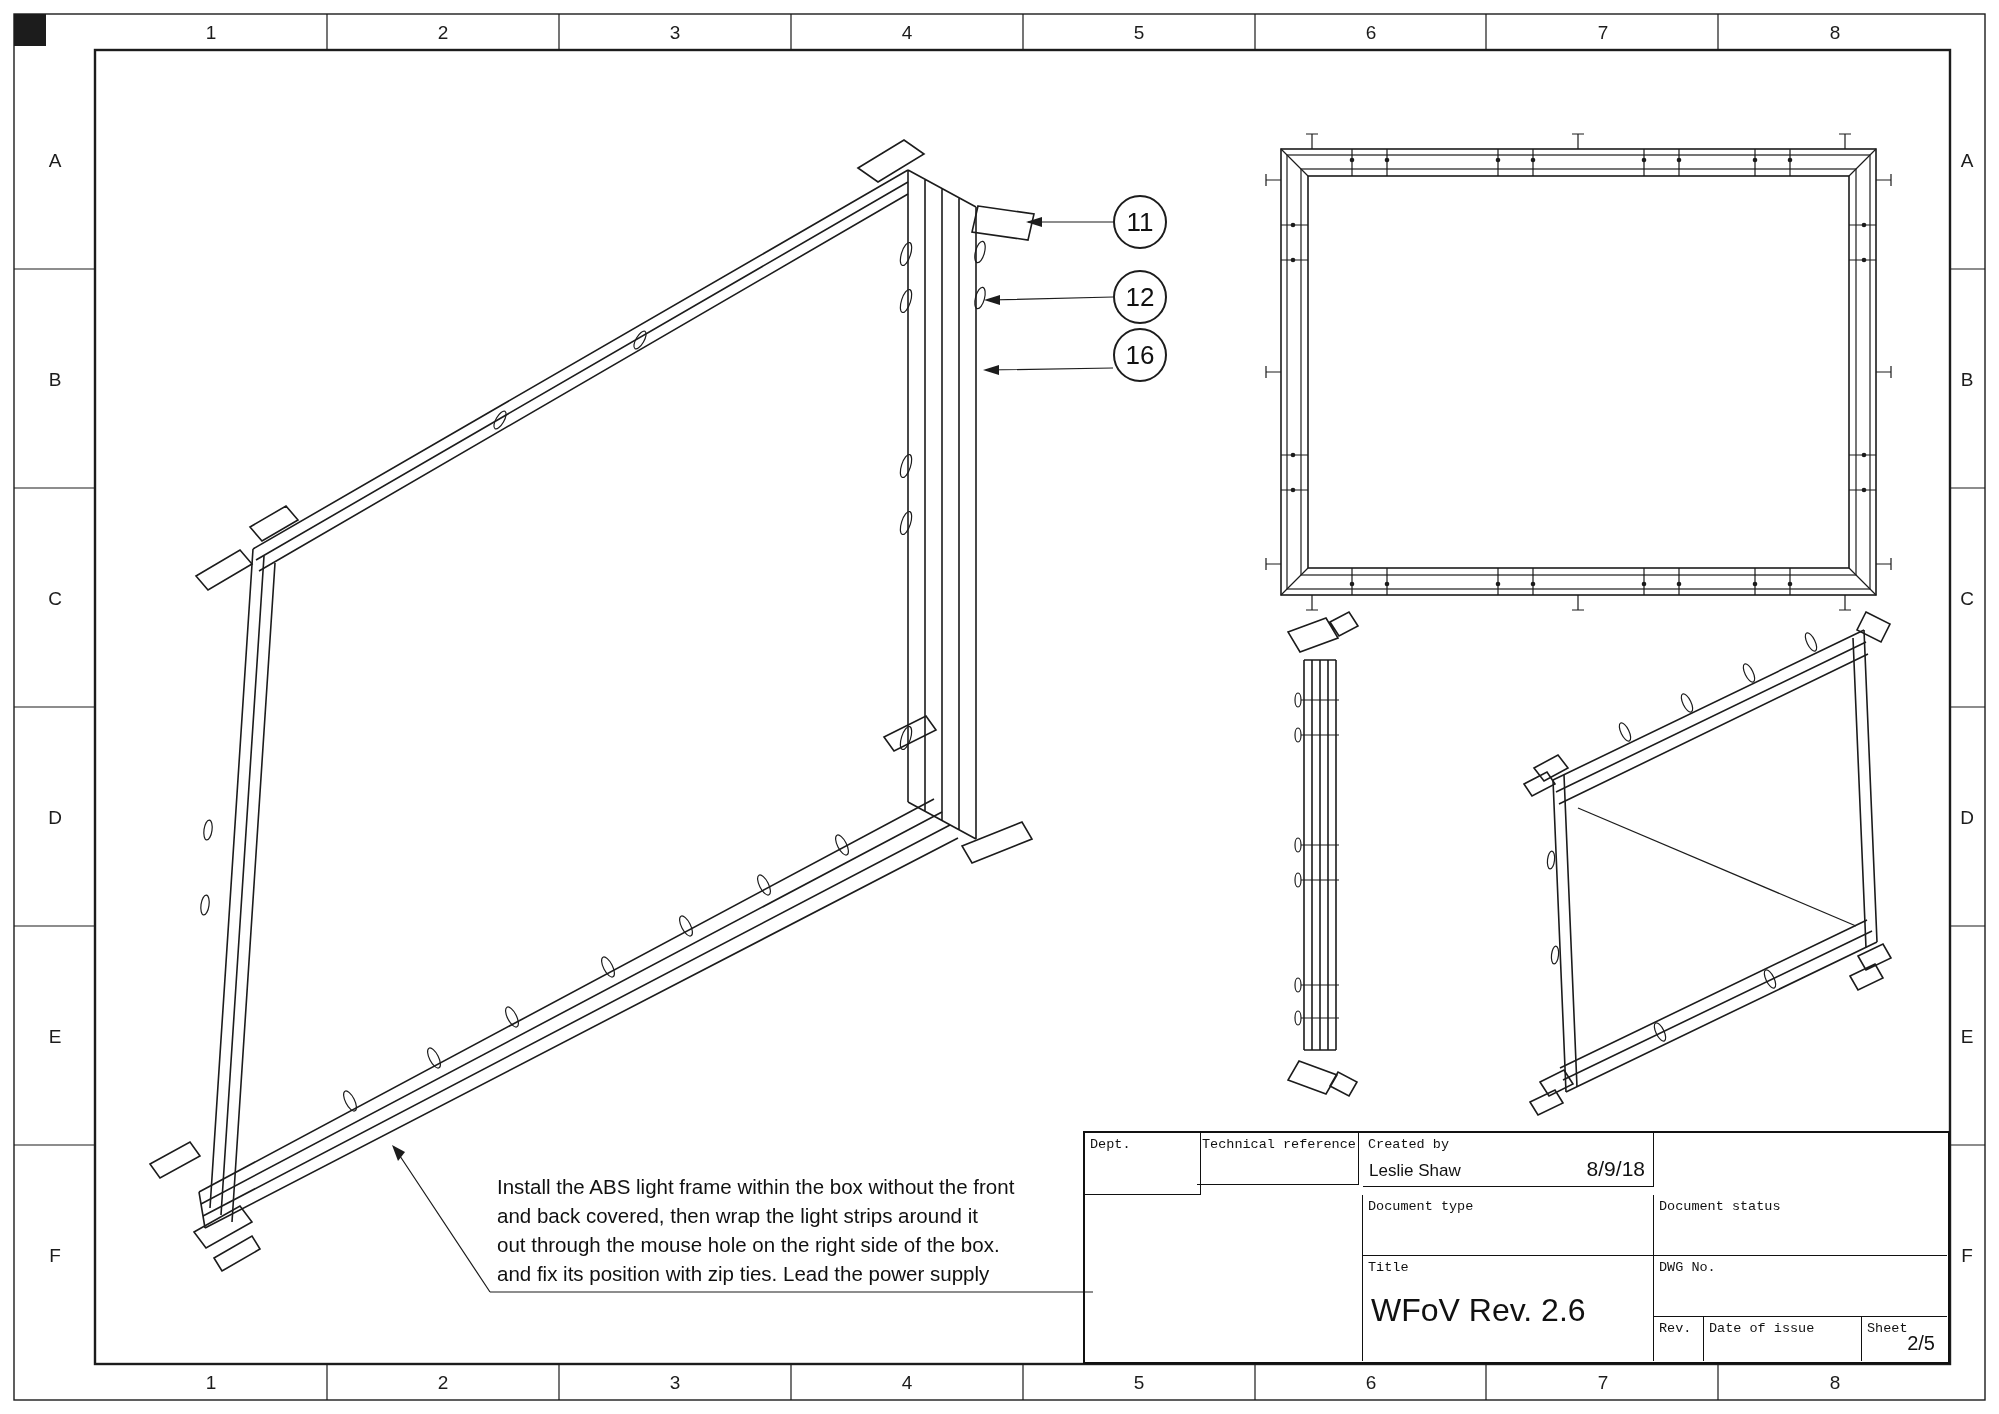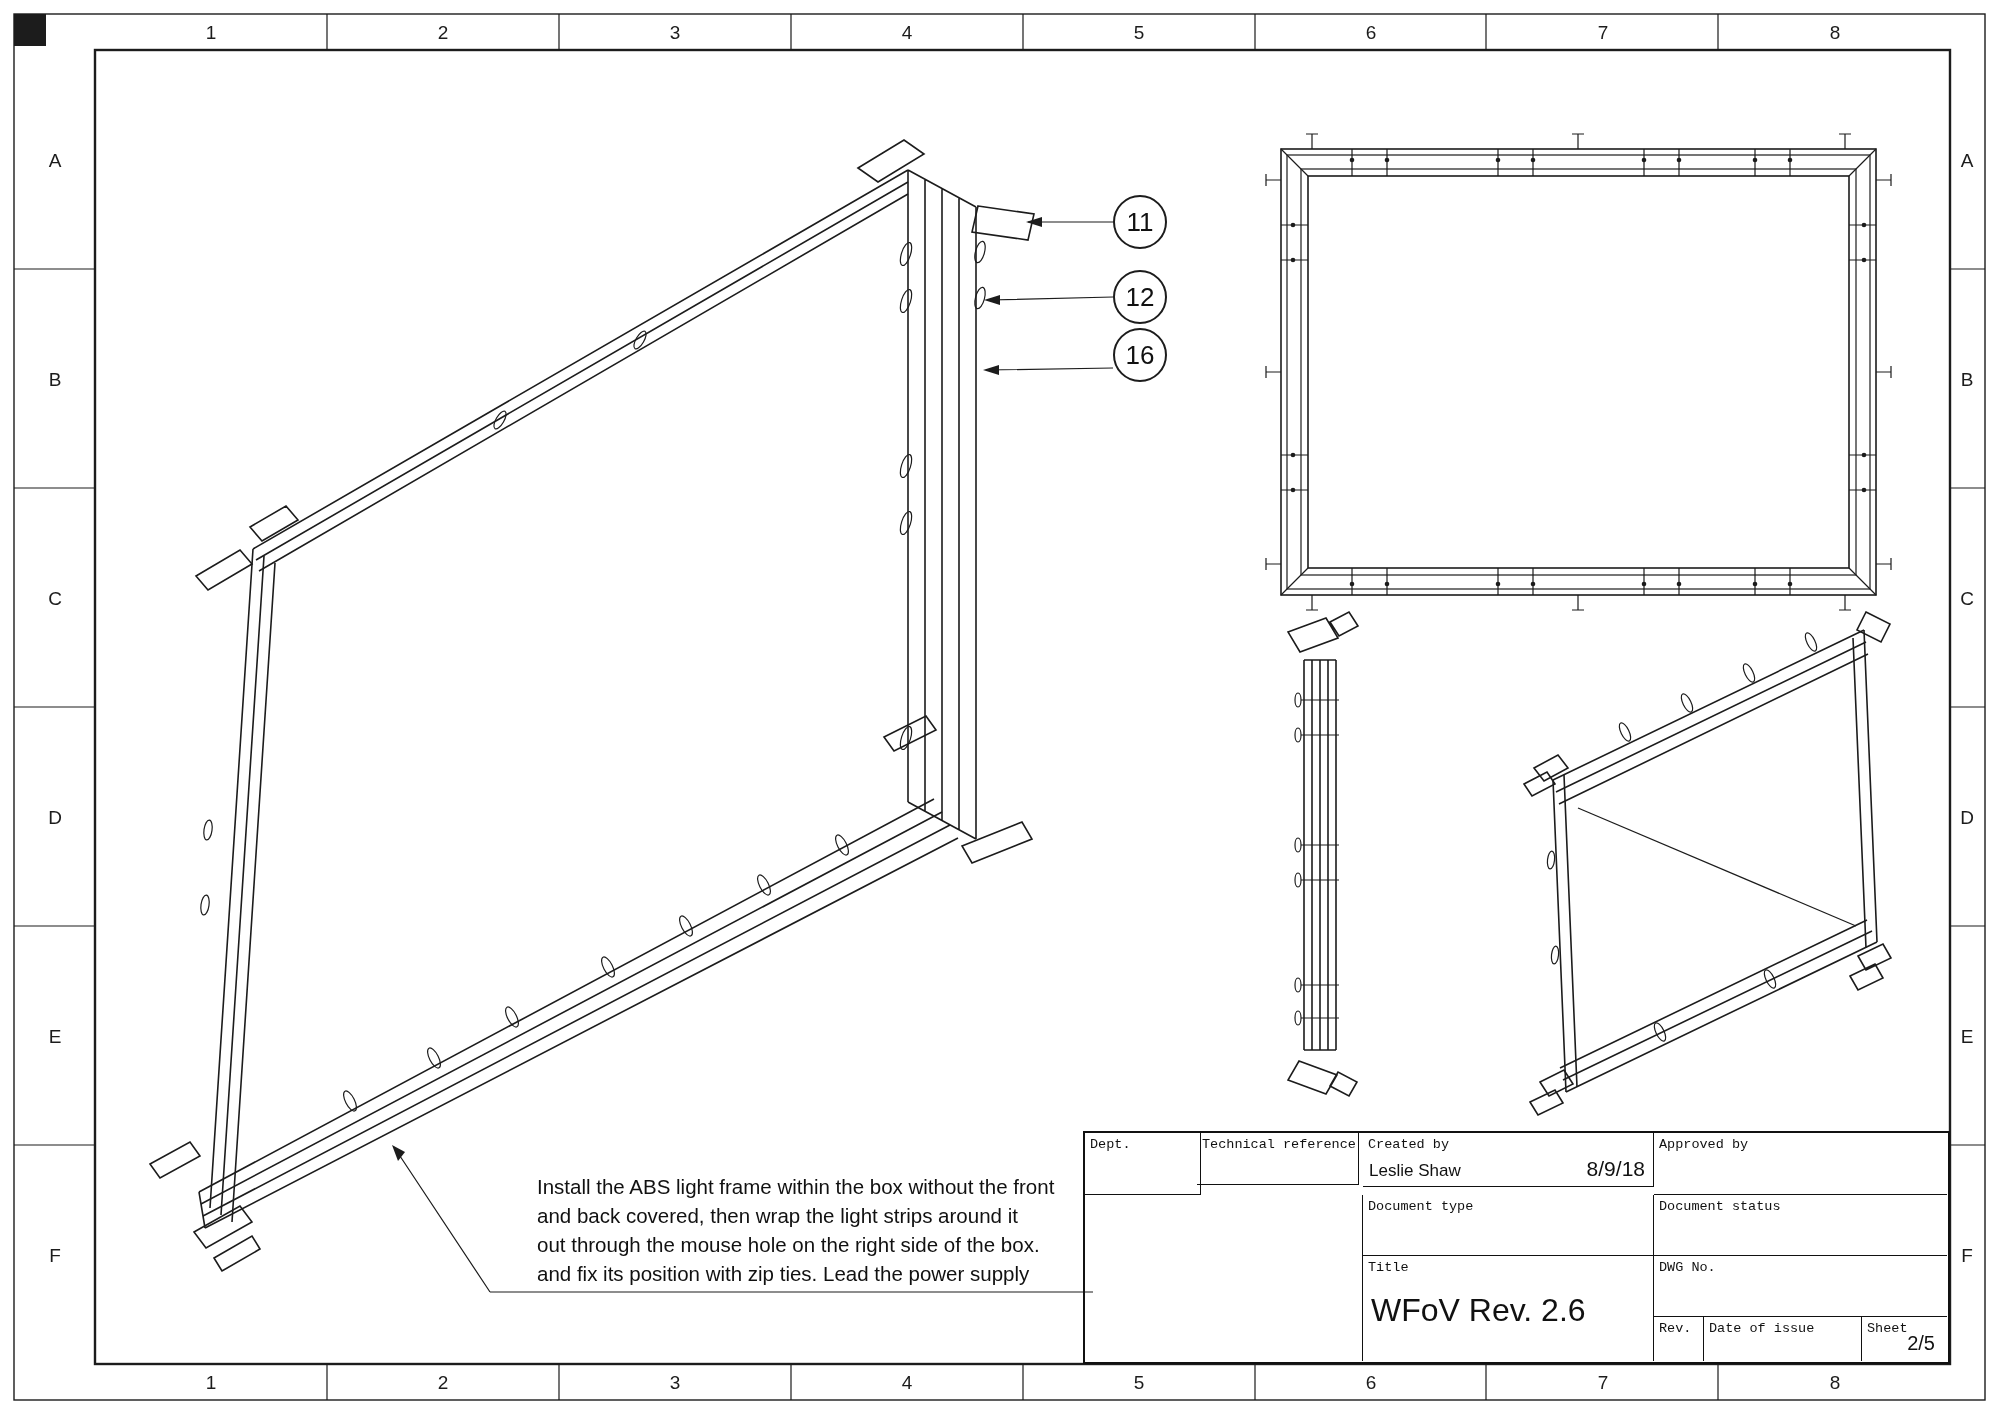--- a/index.html
+++ b/index.html
@@ -20,21 +20,21 @@
   .gridlabel {
     position:absolute; transform:translate(-50%,-50%);
     font-size:19px; color:#1c1c1c; line-height:1;
   }
   .callout {
     position:absolute; width:54px; height:54px; background:#fff;
     border:2.5px solid #1c1c1c; border-radius:50%;
     display:flex; align-items:center; justify-content:center;
     font-size:26px; color:#111;
   }
-  .note { position:absolute; left:497px; top:1172px; font-size:20.5px; line-height:29px; white-space:nowrap; color:#111;margin-left:40px; }
+  .note { position:absolute; left:497px; top:1172px; font-size:20.5px; line-height:29px; white-space:nowrap; color:#111; }
 
   .tb { position:absolute; left:1083px; top:1131px; width:867px; height:233px; border:2.5px solid #111; background:transparent; }
   .cell { position:absolute; }
   .br { border-right:1.5px solid #111; }
   .bb { border-bottom:1.5px solid #111; }
   .lbl { position:absolute; top:4px; left:5px; font-size:13.5px; color:#111; white-space:nowrap;font-family:Liberation Mono, monospace; }
   .val-name  { position:absolute; left:6px;  bottom:5px; font-size:17px; white-space:nowrap; }
   .val-date  { position:absolute; right:8px; bottom:5px; font-size:21px; white-space:nowrap; }
   .val-title { position:absolute; left:8px;  top:36px;  font-size:32px; white-space:nowrap; }
   .val-sheet { position:absolute; right:12px; bottom:6px; font-size:20px; white-space:nowrap;text-align:center; }
@@ -240,23 +240,20 @@
       <span class="lbl">Dept.</span>
     </div>
     <div class="cell br bb" style="left:112px;top:0;width:162px;height:52px">
       <span class="lbl">Technical reference</span>
     </div>
     <div class="cell br bb" style="left:278px;top:0;width:291px;height:54px">
       <span class="lbl">Created by</span>
       <span class="val-name">Leslie Shaw</span>
       <span class="val-date">8/9/18</span>
     </div>
-    <div class="cell bb" style="left:569px;top:0;width:293px;height:62px">
-      <span class="lbl">Approved by</span>
-    </div>
 
     <div class="cell br" style="left:0;top:62px;width:278px;height:166px"></div>
 
     <div class="cell br bb" style="left:278px;top:62px;width:291px;height:61px">
       <span class="lbl">Document type</span>
     </div>
     <div class="cell bb" style="left:569px;top:62px;width:293px;height:61px">
       <span class="lbl">Document status</span>
     </div>
 

